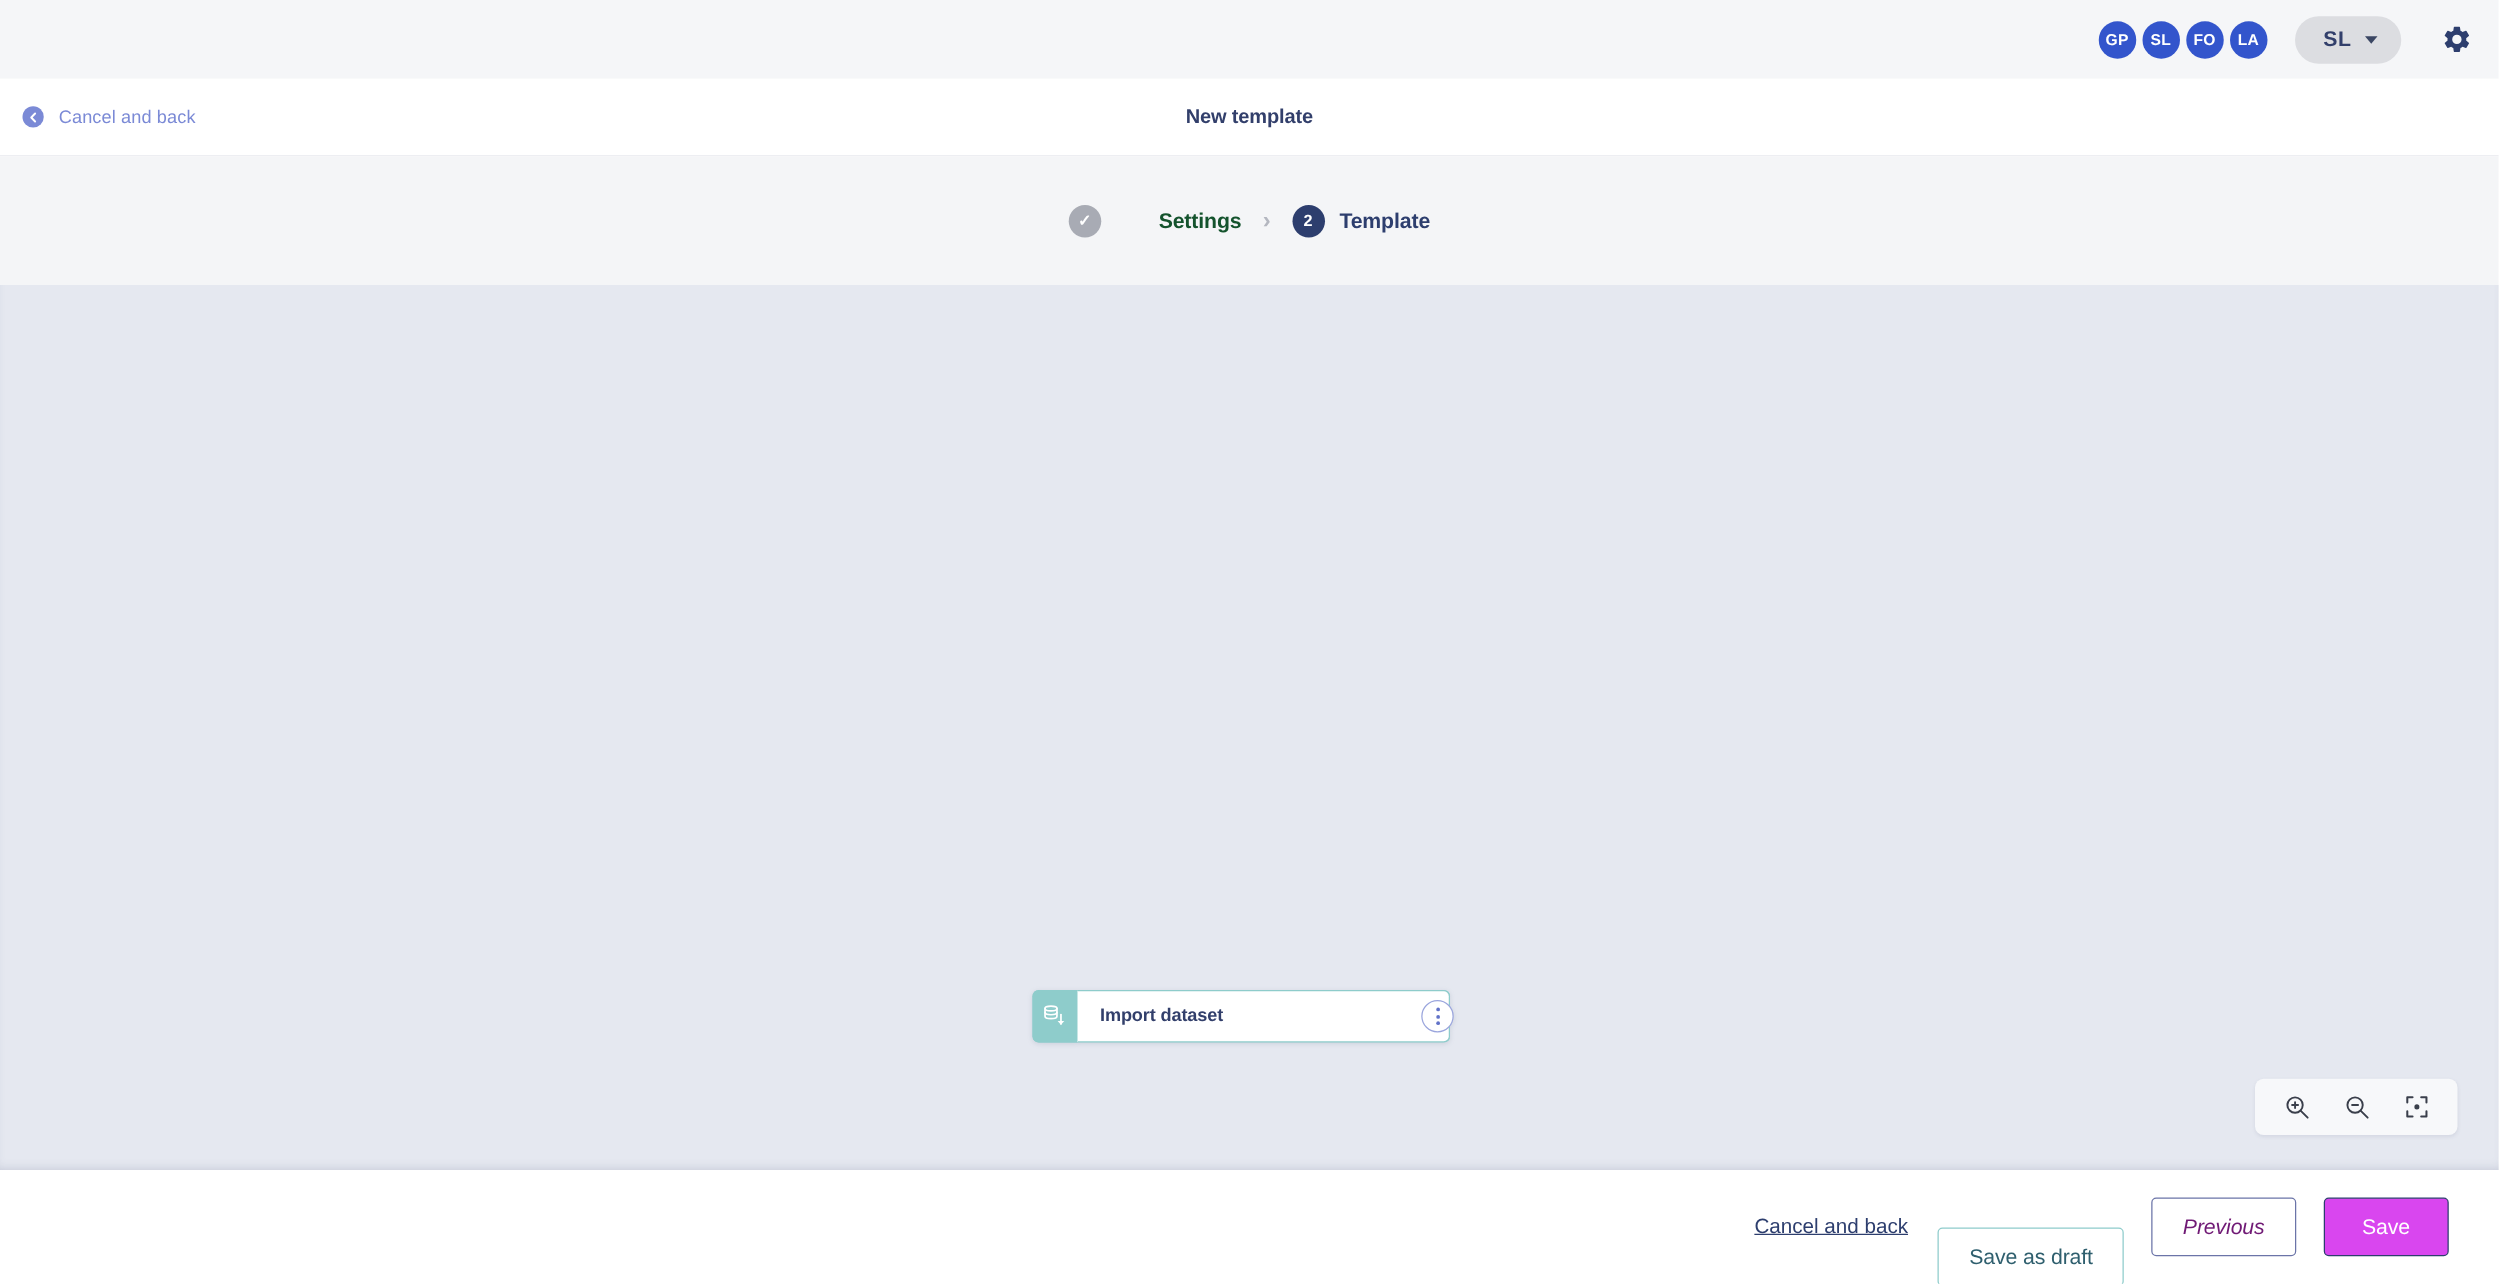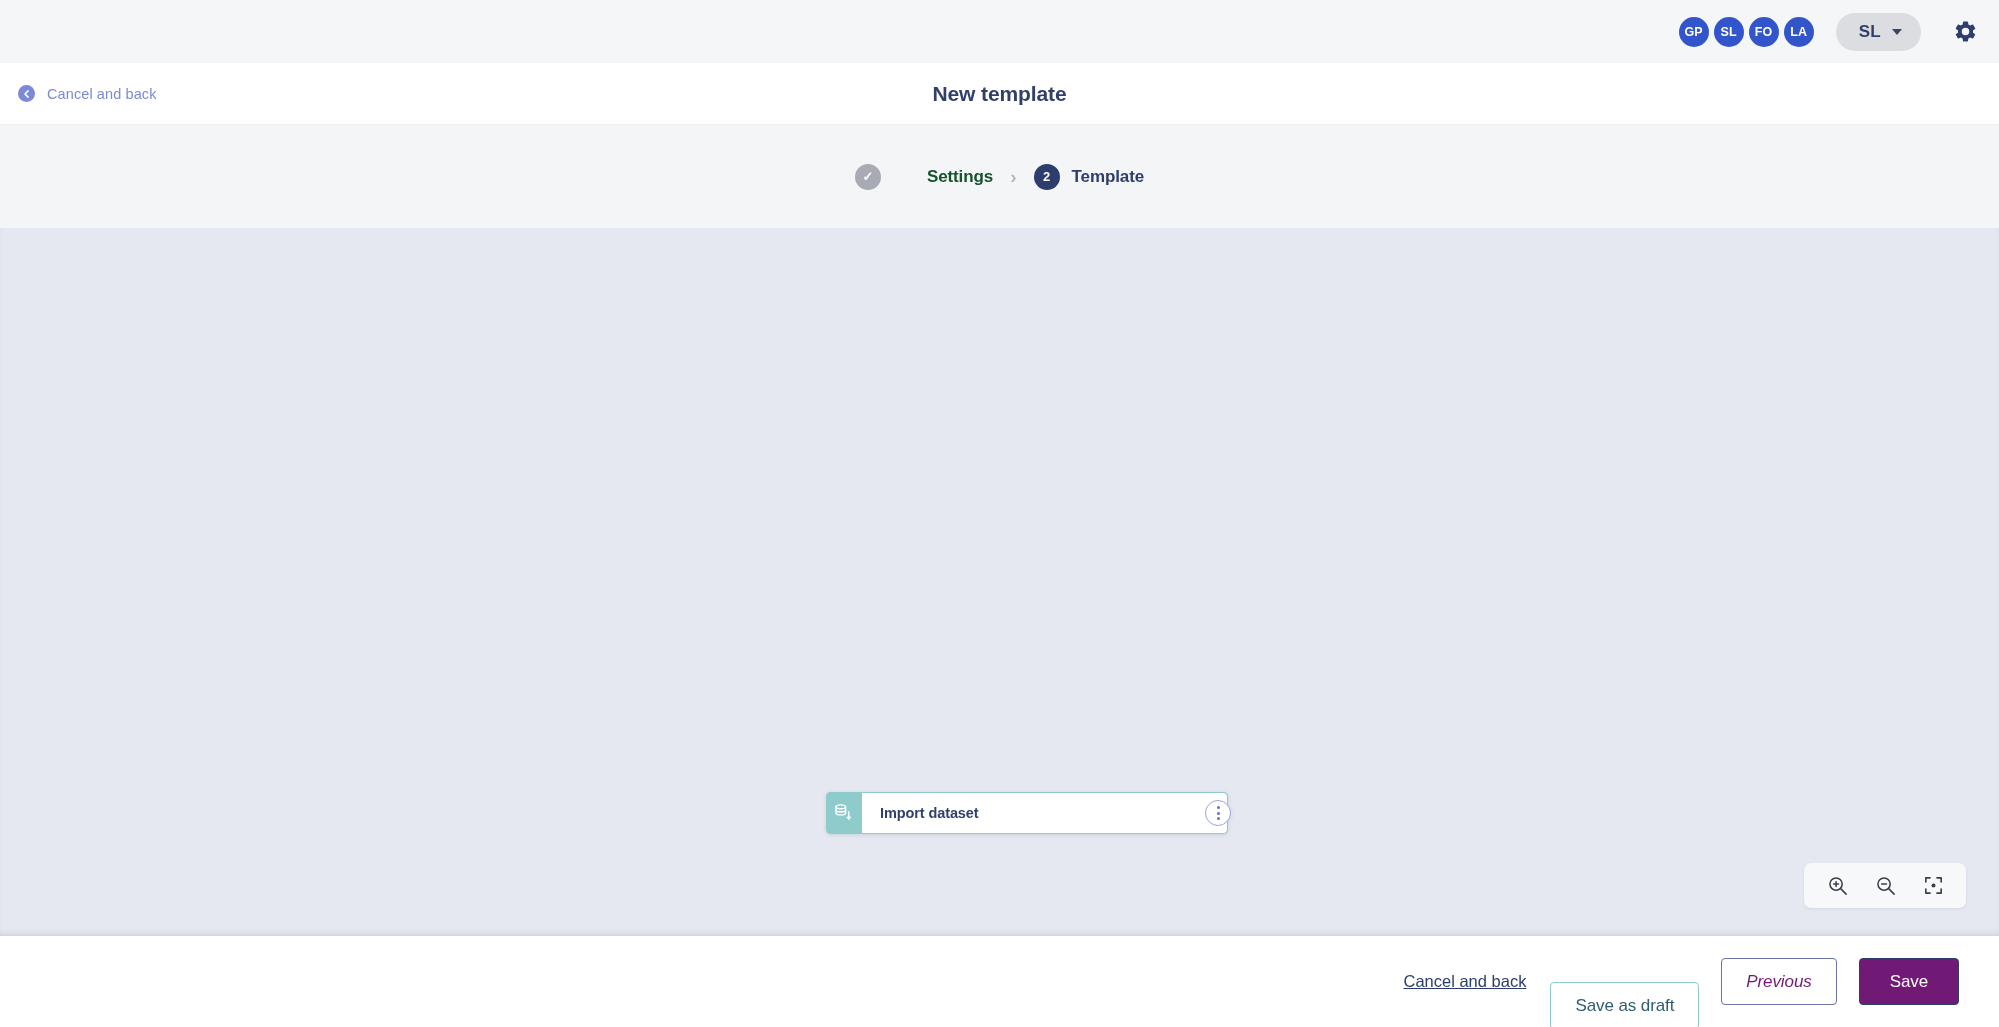--- a/index.html
+++ b/index.html
@@ -150,21 +150,21 @@
     border-radius: 50%;
     background: #7b8ad6;
     display: flex; align-items: center; justify-content: center;
   }
   .back-link-text {
     font-size: 14.5px;
     color: #7b8ad6;
     letter-spacing: 0.1px;
   }
   .subheader-title {
-    font-size: 21px;
+    font-size: 16px;
     font-weight: bold;
     color: #323f6b;
     margin: 0 auto;
     letter-spacing: -0.1px;
   }
 
   
   .stepband {
     height: 103px;
     min-height: 103px;
@@ -323,21 +323,21 @@
     border-radius: 4px;
     padding: 0 24px;
     height: 47px;
     cursor: pointer;
     background: #ffffff;
     letter-spacing: -0.1px;
     white-space: nowrap;
   }
   .btn-draft { border: 1.5px solid #8ecccb; color: #2f5f6e; margin-top: 48px; }
   .btn-prev  { border: 1.5px solid #6b74a8; color: #701a75; font-style: italic; }
-  .btn-save  { border: 1.5px solid #2d3e6e; background: #701a75; color: #ffffff; padding: 12px 30px; }
+  .btn-save  { border: 1.5px solid #2d3e6e; background: #d946ef; color: #ffffff; padding: 12px 30px; }
 </style>
 </head>
 <body>
 
 <div class="app">
 
   <div class="topbar">
 
     <div class="topbar-right">
       <div class="avatars">
@@ -379,21 +379,21 @@
       <span class="step-sep">›</span>
       <div class="step current">
         <span class="step-badge current">2</span>
         <span class="step-label">Template</span>
       </div>
     </div>
   </div>
 
   <div class="canvas">
 
-    <div class="node" style="left: 826px; width: 402px; height: 42px;">
+    <div class="node" style="left: 826px; width: 334px; height: 42px;">
       <div class="node-icon">
         <svg width="22" height="22" viewBox="0 0 24 24">
           <g fill="none" stroke="#ffffff" stroke-width="1.5" stroke-linecap="round" stroke-linejoin="round">
             <ellipse cx="8.5" cy="5.2" rx="5.2" ry="2.1"></ellipse>
             <path d="M3.3 5.2v3.4c0 1.16 2.33 2.1 5.2 2.1s5.2-.94 5.2-2.1V5.2"></path>
             <path d="M3.3 8.6V12c0 1.16 2.33 2.1 5.2 2.1s5.2-.94 5.2-2.1V8.6"></path>
             <path d="M17.2 10.5v8.2"></path>
           </g>
           <path d="M14.3 16.2l2.9 3.3 2.9-3.3z" fill="#ffffff"></path>
         </svg>

